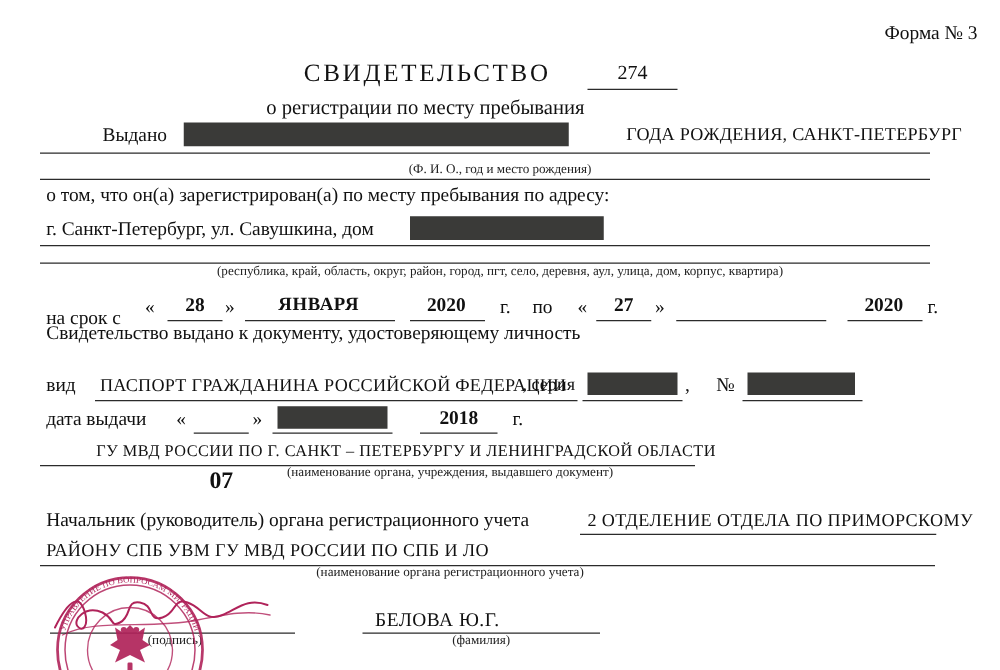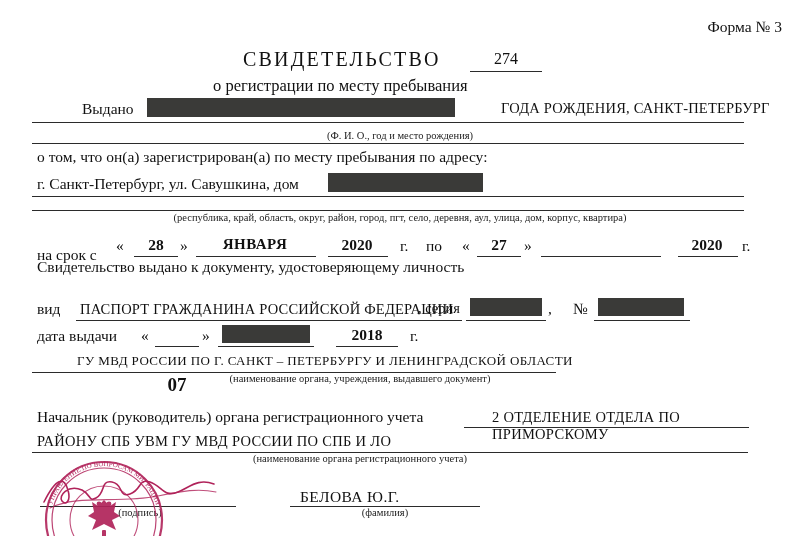--- a/index.html
+++ b/index.html
@@ -192,21 +192,21 @@
   #organ-value {
     position: absolute; left: 37px; top: 353px;
     font-size: 13px; letter-spacing: 0.4px; margin-left: 40px;
   }
   #organ-rule { left: 32px; top: 372px; width: 524px; }
   #organ-caption { left: 180px; top: 373px; width: 360px; }
 
   
   #chief-label { left: 37px; top: 408px; }
   #chief-value-1 {
-    position: absolute; left: 492px; top: 409px;
+    position: absolute; left: 470px; top: 409px;
     font-size: 14.5px; letter-spacing: 0.3px;
   }
   #chief-rule-1 { left: 464px; top: 427px; width: 285px; }
   #chief-value-2 {
     position: absolute; left: 37px; top: 433px;
     font-size: 14.5px; letter-spacing: 0.3px;
   }
   #chief-rule-2 { left: 32px; top: 452px; width: 716px; }
   #chief-caption { left: 170px; top: 453px; width: 380px; }
 

